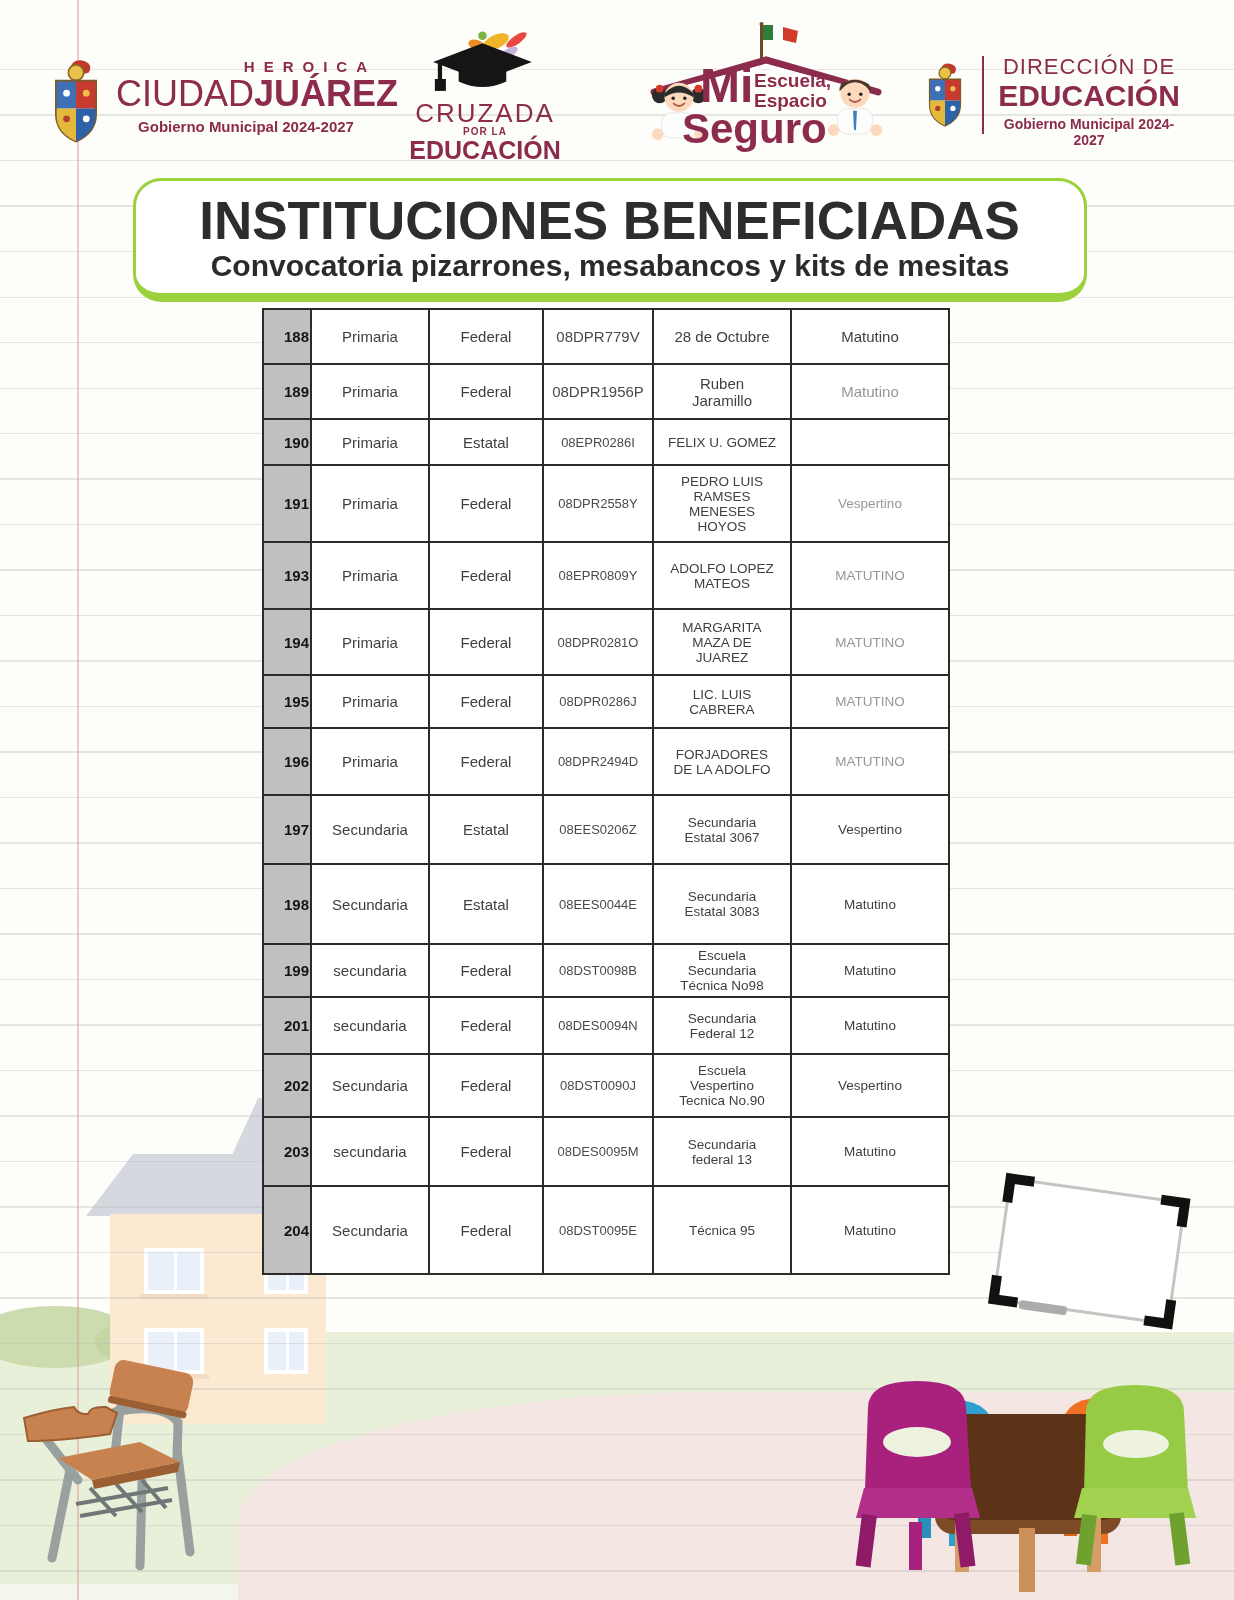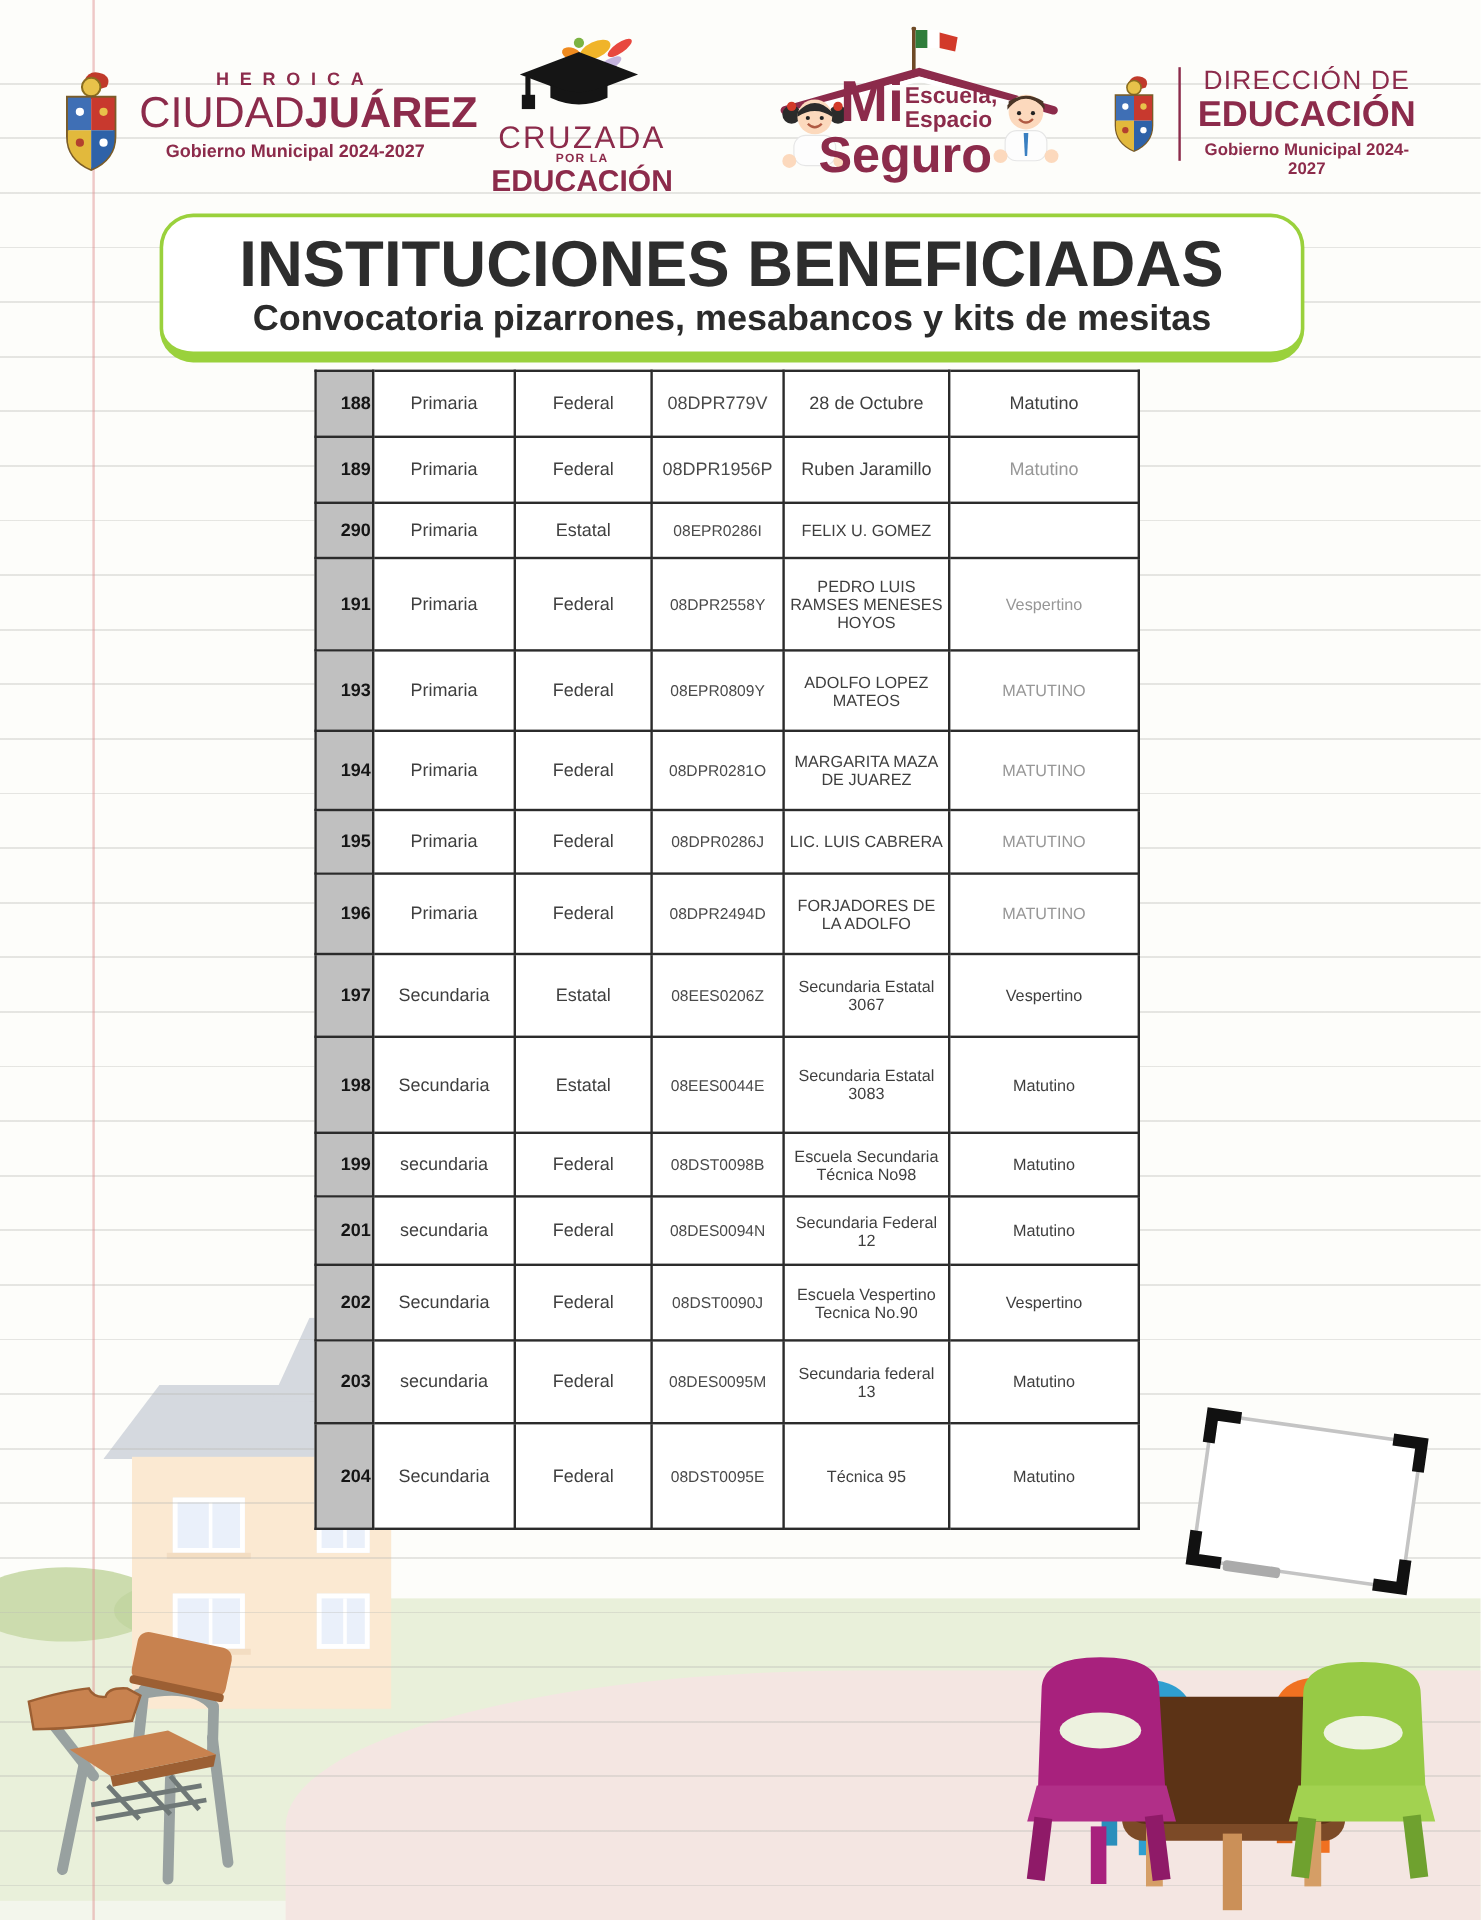--- a/index.html
+++ b/index.html
@@ -31,21 +31,21 @@
   .b-win:after{content:"";position:absolute;left:50%;top:0;bottom:0;width:3px;background:#fff;}
   .b-sill{position:absolute;width:70px;height:5px;background:#f3ddc2;}
   .w1{left:58px;top:150px;} .w2{left:58px;top:230px;}
   .w3{left:178px;top:150px;width:44px;} .w4{left:178px;top:230px;width:44px;}
   .s1{left:53px;top:196px;} .s2{left:53px;top:276px;}
   
   .header{position:absolute;left:0;top:0;width:100%;height:170px;z-index:3;}
   .logo-juarez{position:absolute;left:46px;top:50px;width:330px;}
   .crest-lg{position:absolute;left:0;top:4px;width:60px;height:92px;}
   .lj-text{position:absolute;left:70px;top:8px;width:260px;text-align:center;}
-  .lj-heroica{font-size:15px;font-weight:600;letter-spacing:9px;color:#8c2b4b;}
+  .lj-heroica{font-size:15px;font-weight:600;letter-spacing:9px;color:#8c2b4b;text-align:right;}
   .lj-city{font-size:36px;color:#8c2b4b;margin-top:1px;line-height:1;}
   .lj-city .light{font-weight:400;letter-spacing:0;}
   .lj-city .bold{font-weight:800;}
   .lj-gob{font-size:15px;font-weight:600;color:#8c2b4b;margin-top:6px;}
   .logo-cruzada{position:absolute;left:405px;top:28px;width:160px;text-align:center;}
   .lc-cap{width:128px;height:68px;}
   .lc-l1{font-size:26px;font-weight:500;letter-spacing:2px;color:#8c2b4b;line-height:1;}
   .lc-l2{font-size:10px;font-weight:800;color:#8c2b4b;letter-spacing:1px;line-height:1.1;}
   .lc-l3{font-size:25px;font-weight:800;color:#8c2b4b;line-height:1.05;}
   .logo-escuela{position:absolute;left:648px;top:22px;width:236px;height:142px;}
@@ -72,21 +72,21 @@
     transform:scaleX(0.98);}
   .banner h2{margin:4px 0 0 0;font-size:30px;font-weight:700;color:#2b2b2b;line-height:1;}
   
   .tbl-wrap{position:absolute;left:262px;top:308px;z-index:3;}
   table{border-collapse:collapse;table-layout:fixed;width:686px;background:#fff;border:2px solid #2b2b2b;}
   td{border:2px solid #2b2b2b;text-align:center;vertical-align:middle;padding:2px 6px;
      color:#3f3f3f;background:#fff;overflow:hidden;}
   td:nth-child(1){background:#c0c0c0;font-size:15px;font-weight:700;color:#151515;padding:2px 20px;}
   td:nth-child(2),td:nth-child(3){font-size:15px;}
   td:nth-child(4){font-size:13px;color:#4a4a4a;}
-  td:nth-child(5){font-size:13.5px;padding:2px 3px;}
+  td:nth-child(5){font-size:13.5px;padding:2px 14px;}
   td:nth-child(6){font-size:13.5px;padding:18px 3px;}
   tr:nth-child(-n+2) td:nth-child(4),
   tr:nth-child(-n+2) td:nth-child(5),
   tr:nth-child(-n+2) td:nth-child(6){font-size:15px;}
   td.muted{color:#979797;}
   tr:nth-child(1){height:52px}  tr:nth-child(2){height:43px}  tr:nth-child(3){height:46px}
   tr:nth-child(4){height:77px}  tr:nth-child(5){height:67px}  tr:nth-child(6){height:66px}
   tr:nth-child(7){height:50px}  tr:nth-child(8){height:67px}  tr:nth-child(9){height:69px}
   tr:nth-child(10){height:80px} tr:nth-child(11){height:46px} tr:nth-child(12){height:57px}
   tr:nth-child(13){height:63px} tr:nth-child(14){height:69px} tr:nth-child(15){height:88px}
@@ -275,21 +275,21 @@
           </tr>
           <tr>
             <td>189</td>
             <td>Primaria</td>
             <td>Federal</td>
             <td>08DPR1956P</td>
             <td>Ruben Jaramillo</td>
             <td class="muted">Matutino</td>
           </tr>
           <tr>
-            <td>290</td>
+            <td>190</td>
             <td>Primaria</td>
             <td>Estatal</td>
             <td>08EPR0286I</td>
             <td>FELIX U. GOMEZ</td>
             <td></td>
           </tr>
           <tr>
             <td>191</td>
             <td>Primaria</td>
             <td>Federal</td>

